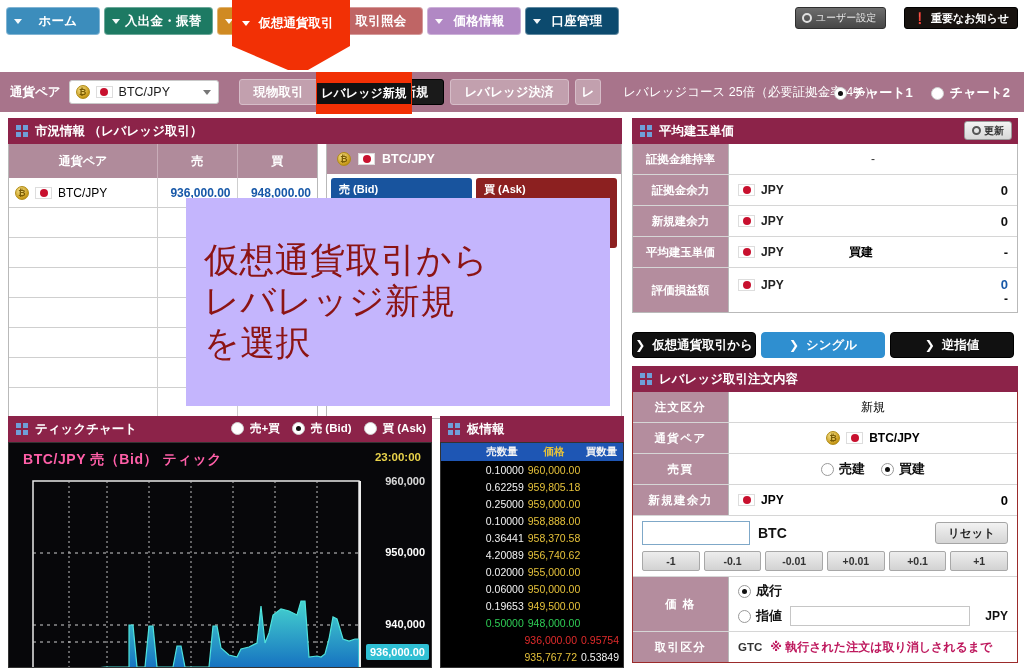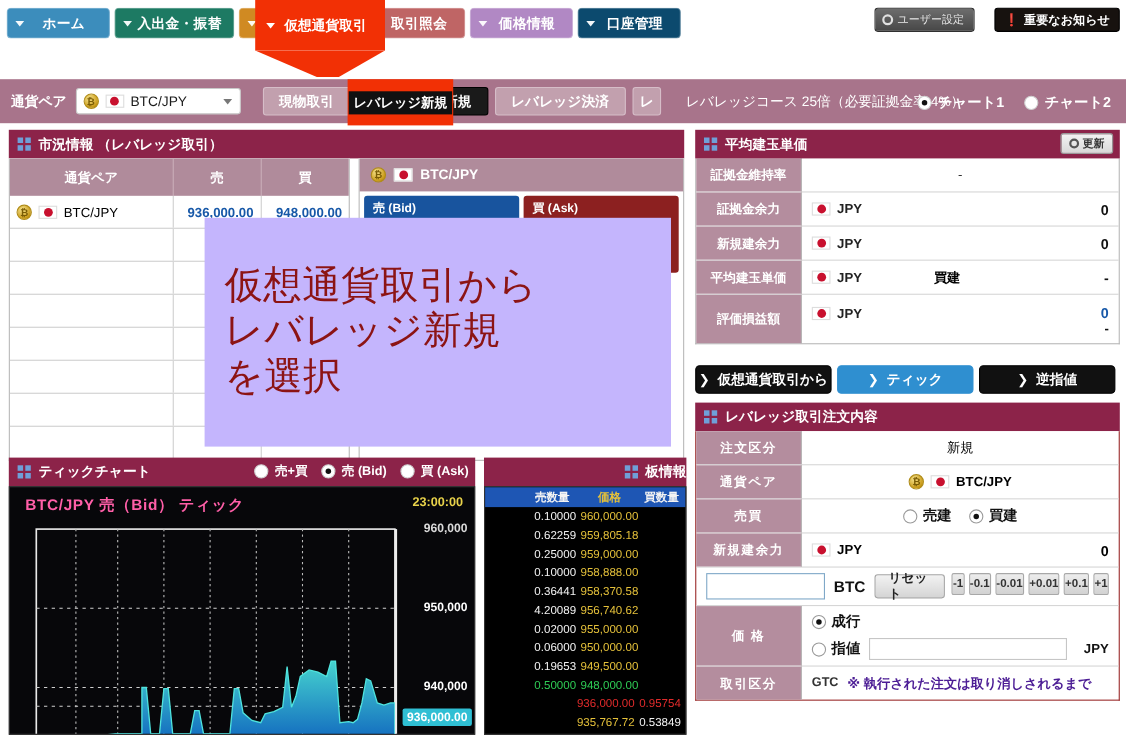--- a/index.html
+++ b/index.html
@@ -161,21 +161,21 @@
   .chart-title { position: absolute; left: 14px; top: 8px; color: #ff5fa8; font-size: 14px; font-weight: bold; letter-spacing: .04em; }
   .chart-time { position: absolute; right: 10px; top: 8px; color: #e8d24a; font-size: 11.5px; font-weight: bold; }
   .ylab { position: absolute; right: 6px; color: #fff; font-size: 11px; font-weight: bold; }
   .ytag {
     position: absolute; right: 2px; background: #2fbfd4; color: #fff;
     font-size: 11px; font-weight: bold; padding: 2px 4px; border-radius: 2px;
   }
 
   
   #board { left: 440px; top: 416px; width: 184px; height: 254px; border: none; background: transparent; }
-  #board .panelhead { width: 184px; justify-content: flex-end; }
+  #board .panelhead { width: 184px; }
   .boardbox { width: 184px; height: 226px; background: #000; border: 1px solid #333; }
   .board-th {
     display: flex; height: 18px; background: #1e56b4; color: #fff;
     font-size: 10.5px; font-weight: bold;
   }
   .board-th div { display: flex; align-items: center; justify-content: center; }
   .board-row { display: flex; height: 17px; font-size: 10.5px; font-family: "Liberation Sans", sans-serif; }
   .board-row div { display: flex; align-items: center; }
   .b-sq { width: 62px; justify-content: flex-end; padding-right: 4px; color: #f3f3f3; margin-left: 39px; }
   .b-px { width: 72px; justify-content: flex-end; padding-right: 4px; color: #e5c13a; }
@@ -228,21 +228,21 @@
     width: 96px; background: #b48d9e; color: #fff; font-size: 11.5px; font-weight: bold;
     display: flex; align-items: center; justify-content: center; letter-spacing: .12em;
     border-right: 1px solid #b9b9b9;
   }
   .oval { flex: 1; display: flex; align-items: center; padding: 5px 9px; font-size: 12px; min-height: 30px; }
   .oval.center { justify-content: center; }
   .radiorow { display: flex; gap: 16px; align-items: center; justify-content: center; width: 100%; }
   .radio2 { display: flex; align-items: center; gap: 5px; font-size: 13px; font-weight: bold; color: #111; }
   .rdot2 { width: 13px; height: 13px; border-radius: 50%; border: 1px solid #9a9a9a; background: #fff; position: relative; }
   .rdot2.on::after { content: ''; position: absolute; left: 3px; top: 3px; width: 5px; height: 5px; border-radius: 50%; background: #111; }
-  .qtywrap { display: flex; flex-direction: row; gap: 6px; width: 100%; }
+  .qtywrap { display: flex; flex-direction: column; gap: 6px; width: 100%; }
   .qtyline { display: flex; align-items: center; gap: 8px; }
   .qtyinput {
     width: 108px; height: 24px; border: 1px solid #7fa8c8; background: #fff;
     font-size: 12px; padding: 0 4px; color: #111;
   }
   .unit { font-size: 14px; font-weight: bold; color: #111; }
   .resetbtn {
     margin-left: auto; height: 22px; padding: 0 12px; font-size: 11.5px; font-weight: bold;
     background: linear-gradient(#f2f2f2,#d5d5d5); border: 1px solid #a5a5a5; border-radius: 3px;
     display: flex; align-items: center; color: #222;
@@ -251,21 +251,21 @@
   .stepbtn {
     flex: 1; height: 20px; font-size: 10.5px; font-weight: bold; color: #333;
     background: linear-gradient(#ededed,#d2d2d2); border: 1px solid #a8a8a8; border-radius: 2px;
     display: flex; align-items: center; justify-content: center;
   }
   .pricecol { display: flex; flex-direction: column; gap: 6px; width: 100%; }
   .priceline { display: flex; align-items: center; gap: 8px; }
   .priceinput { width: 180px; height: 20px; border: 1px solid #c6c6c6; background: #fff; }
   .jpysuffix { margin-left: auto; font-size: 12px; font-weight: bold; color: #111; }
   .gtc { font-size: 11.5px; font-weight: bold; color: #333; margin-right: 8px; }
-  .note { font-size: 12px; font-weight: bold; color: #4c1d95; }
+  .note { font-size: 12px; font-weight: bold; color: #be185d; }
 
   
   .cal-nav {
     position: absolute; left: 232px; top: 0; width: 118px; height: 46px;
     background: #f23005; z-index: 40;
   }
   .cal-nav-label {
     position: absolute; inset: 0; display: flex; align-items: center; justify-content: center;
     color: #fff; font-size: 12.5px; font-weight: bold; padding-left: 10px;
   }
@@ -545,21 +545,21 @@
     </div>
   </div>
 
   <div class="orderbtns">
     <div class="obtn">
       <span class="arrow">❯</span>
       <span>仮想通貨取引から</span>
     </div>
     <div class="obtn sel">
       <span class="arrow">❯</span>
-      <span>ティック</span>
+      <span>シングル</span>
     </div>
     <div class="obtn">
       <span class="arrow">❯</span>
       <span>逆指値</span>
     </div>
   </div>
 
   <div class="panel" id="order">
     <div class="panelhead">
       <span class="gridicon">

